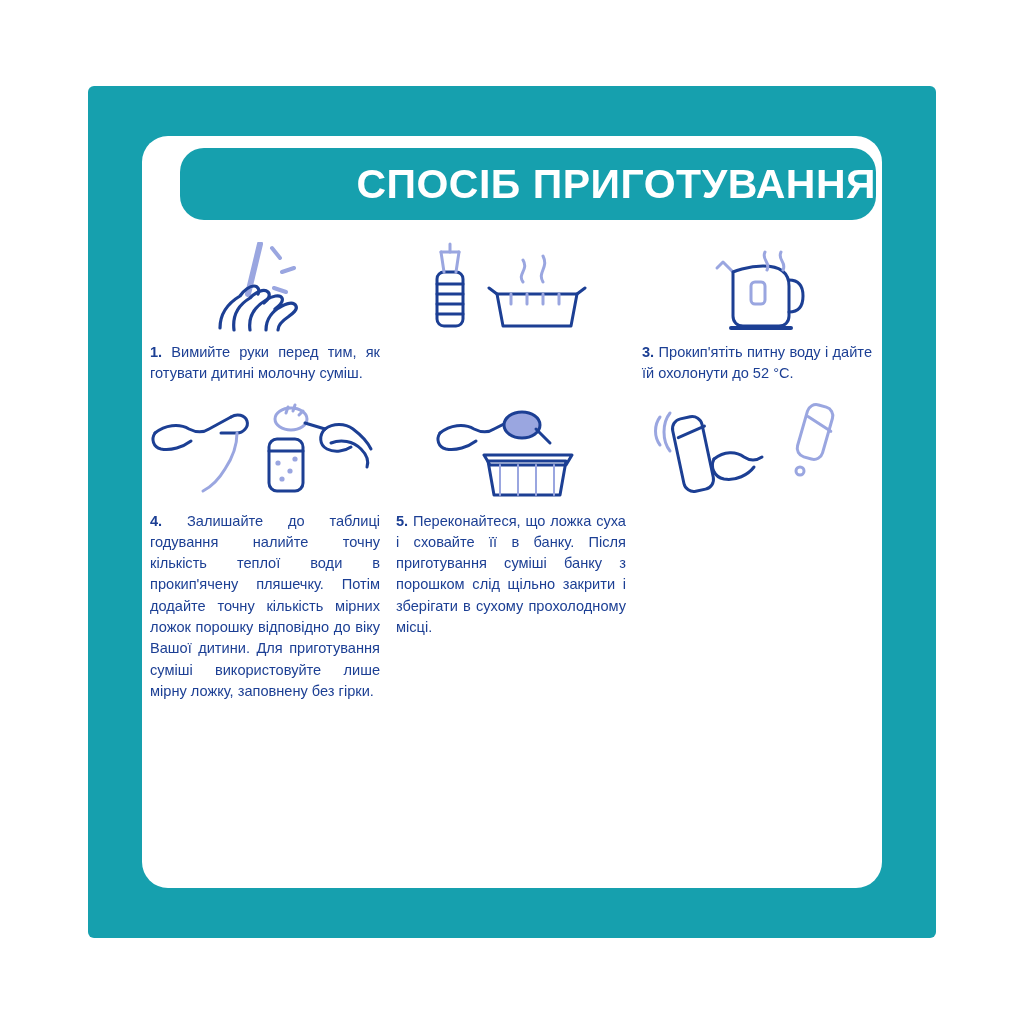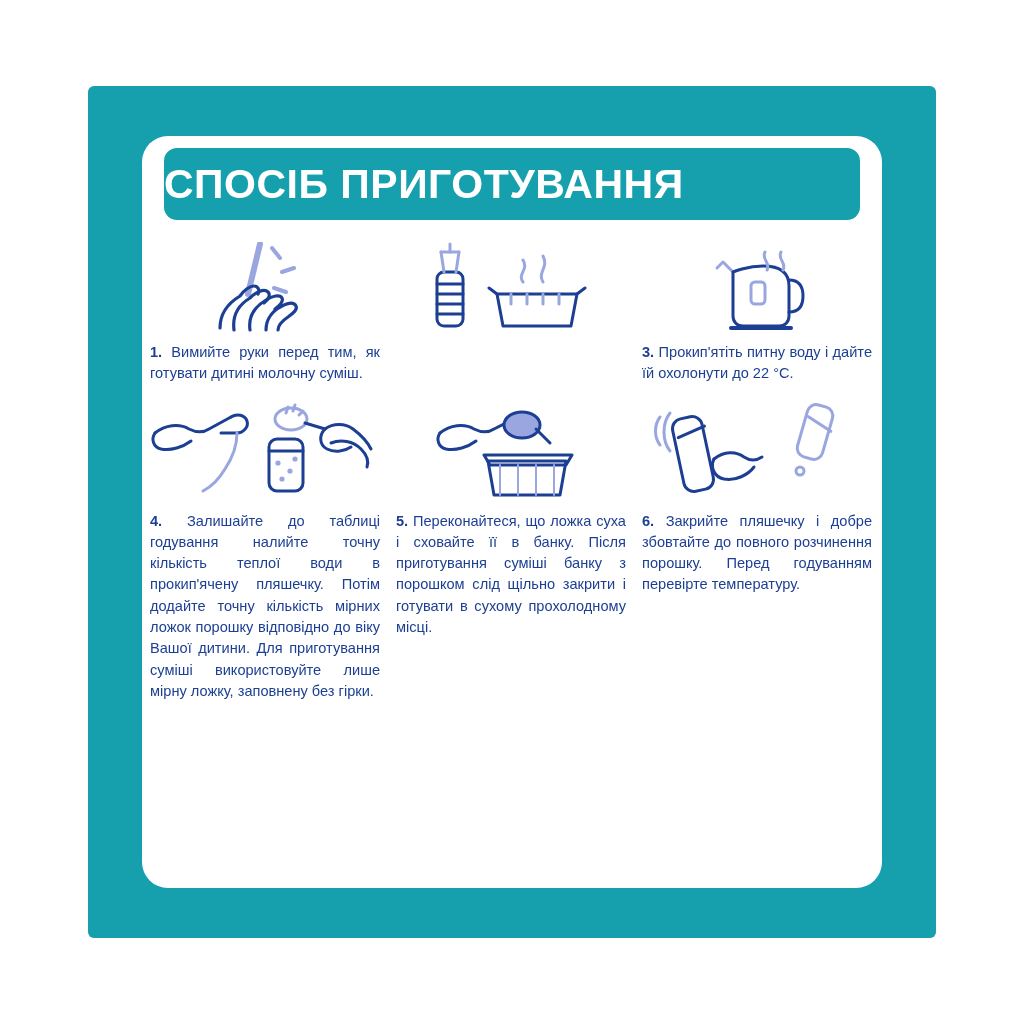--- a/index.html
+++ b/index.html
@@ -32,29 +32,29 @@
     position: absolute;
     left: 142px;
     top: 136px;
     width: 740px;
     height: 752px;
     background: #ffffff;
     border-radius: 26px;
   }
   .title-bar {
     position: absolute;
-    left: 164px;
+    left: 180px;
     top: 148px;
     width: 696px;
     height: 72px;
     background: #16a0ae;
-    border-radius: 13px;
+    border-radius: 24px;
     display: flex;
     align-items: center;
-    justify-content: flex-start;
+    justify-content: flex-end;
   }
   .title-bar .title-text {
     color: #ffffff;
     font-size: 41px;
     font-weight: bold;
     letter-spacing: 0.5px;
     text-transform: uppercase;
     white-space: nowrap;
   }
   .steps-grid {
@@ -166,21 +166,21 @@
                 <path d="M102 38 C112 38 116 44 116 54 C116 64 112 70 102 70"></path>
                 <rect x="64" y="40" width="14" height="22" rx="4" stroke="#9aa6e0"></rect>
                 <path d="M78 10 C74 18 84 20 80 28" stroke="#9aa6e0"></path>
                 <path d="M94 10 C90 18 100 20 96 28" stroke="#9aa6e0"></path>
                 <path d="M44 86 H104" stroke-width="4"></path>
               </g>
             </svg>
           </span>
         </div>
         <div class="step-text">
-          <span class="step-num">3.</span><span> Прокип'ятіть питну воду і дайте їй охолонути до 22 °C.</span>
+          <span class="step-num">3.</span><span> Прокип'ятіть питну воду і дайте їй охолонути до 52 °C.</span>
         </div>
       </div>
 
     </div>
 
     <div class="spacer-row"></div>
 
     <div class="row row2">
 
       <div class="col">
@@ -223,42 +223,39 @@
                 <ellipse cx="96" cy="26" rx="18" ry="13" fill="#9aa6e0" stroke="#1c3f94"></ellipse>
                 <path d="M110 30 L124 44" stroke="#1c3f94"></path>
                 <path d="M62 62 H140 L134 96 H68 Z"></path>
                 <path d="M58 56 H146 L140 66 H64 Z"></path>
                 <path d="M74 66 L74 96 M92 66 L92 96 M110 66 L110 96 M128 66 L128 96" stroke="#9aa6e0" stroke-width="2"></path>
               </g>
             </svg>
           </span>
         </div>
         <div class="step-text">
-          <span class="step-num">5.</span><span> Переконайтеся, що ложка суха і сховайте її в банку. Після приготування суміші банку з порошком слід щільно закрити і готувати в сухому прохолодному місці.</span>
+          <span class="step-num">5.</span><span> Переконайтеся, що ложка суха і сховайте її в банку. Після приготування суміші банку з порошком слід щільно закрити і зберігати в сухому прохолодному місці.</span>
         </div>
       </div>
 
       <div class="col">
         <div class="icon-box">
           <span>
             <svg width="210" height="104" viewBox="0 0 210 104">
               <g fill="none" stroke="#1c3f94" stroke-width="3" stroke-linecap="round" stroke-linejoin="round">
                 <path d="M8 18 C2 26 2 38 8 46 M18 14 C10 24 10 42 18 52" stroke="#9aa6e0"></path>
                 <rect x="26" y="18" width="30" height="74" rx="10" transform="rotate(-12 41 55)"></rect>
                 <path d="M30 36 L58 30" transform="rotate(-12 41 55)"></path>
                 <path d="M62 60 C72 52 84 52 92 58 C98 62 104 62 110 58"></path>
                 <path d="M62 60 C58 68 62 78 72 80 C84 82 96 76 102 68"></path>
                 <rect x="150" y="6" width="26" height="54" rx="9" transform="rotate(16 163 33)" stroke="#9aa6e0"></rect>
                 <path d="M152 20 L178 28" transform="rotate(16 163 33)" stroke="#9aa6e0"></path>
                 <circle cx="148" cy="72" r="4" stroke="#9aa6e0"></circle>
               </g>
             </svg>
           </span>
         </div>
-        <div class="step-text">
-          <span class="step-num">6.</span><span> Закрийте пляшечку і добре збовтайте до повного розчинення порошку. Перед годуванням перевірте температуру.</span>
-        </div>
       </div>
 
     </div>
 
   </div>
 </div>
 
 </body></html>

